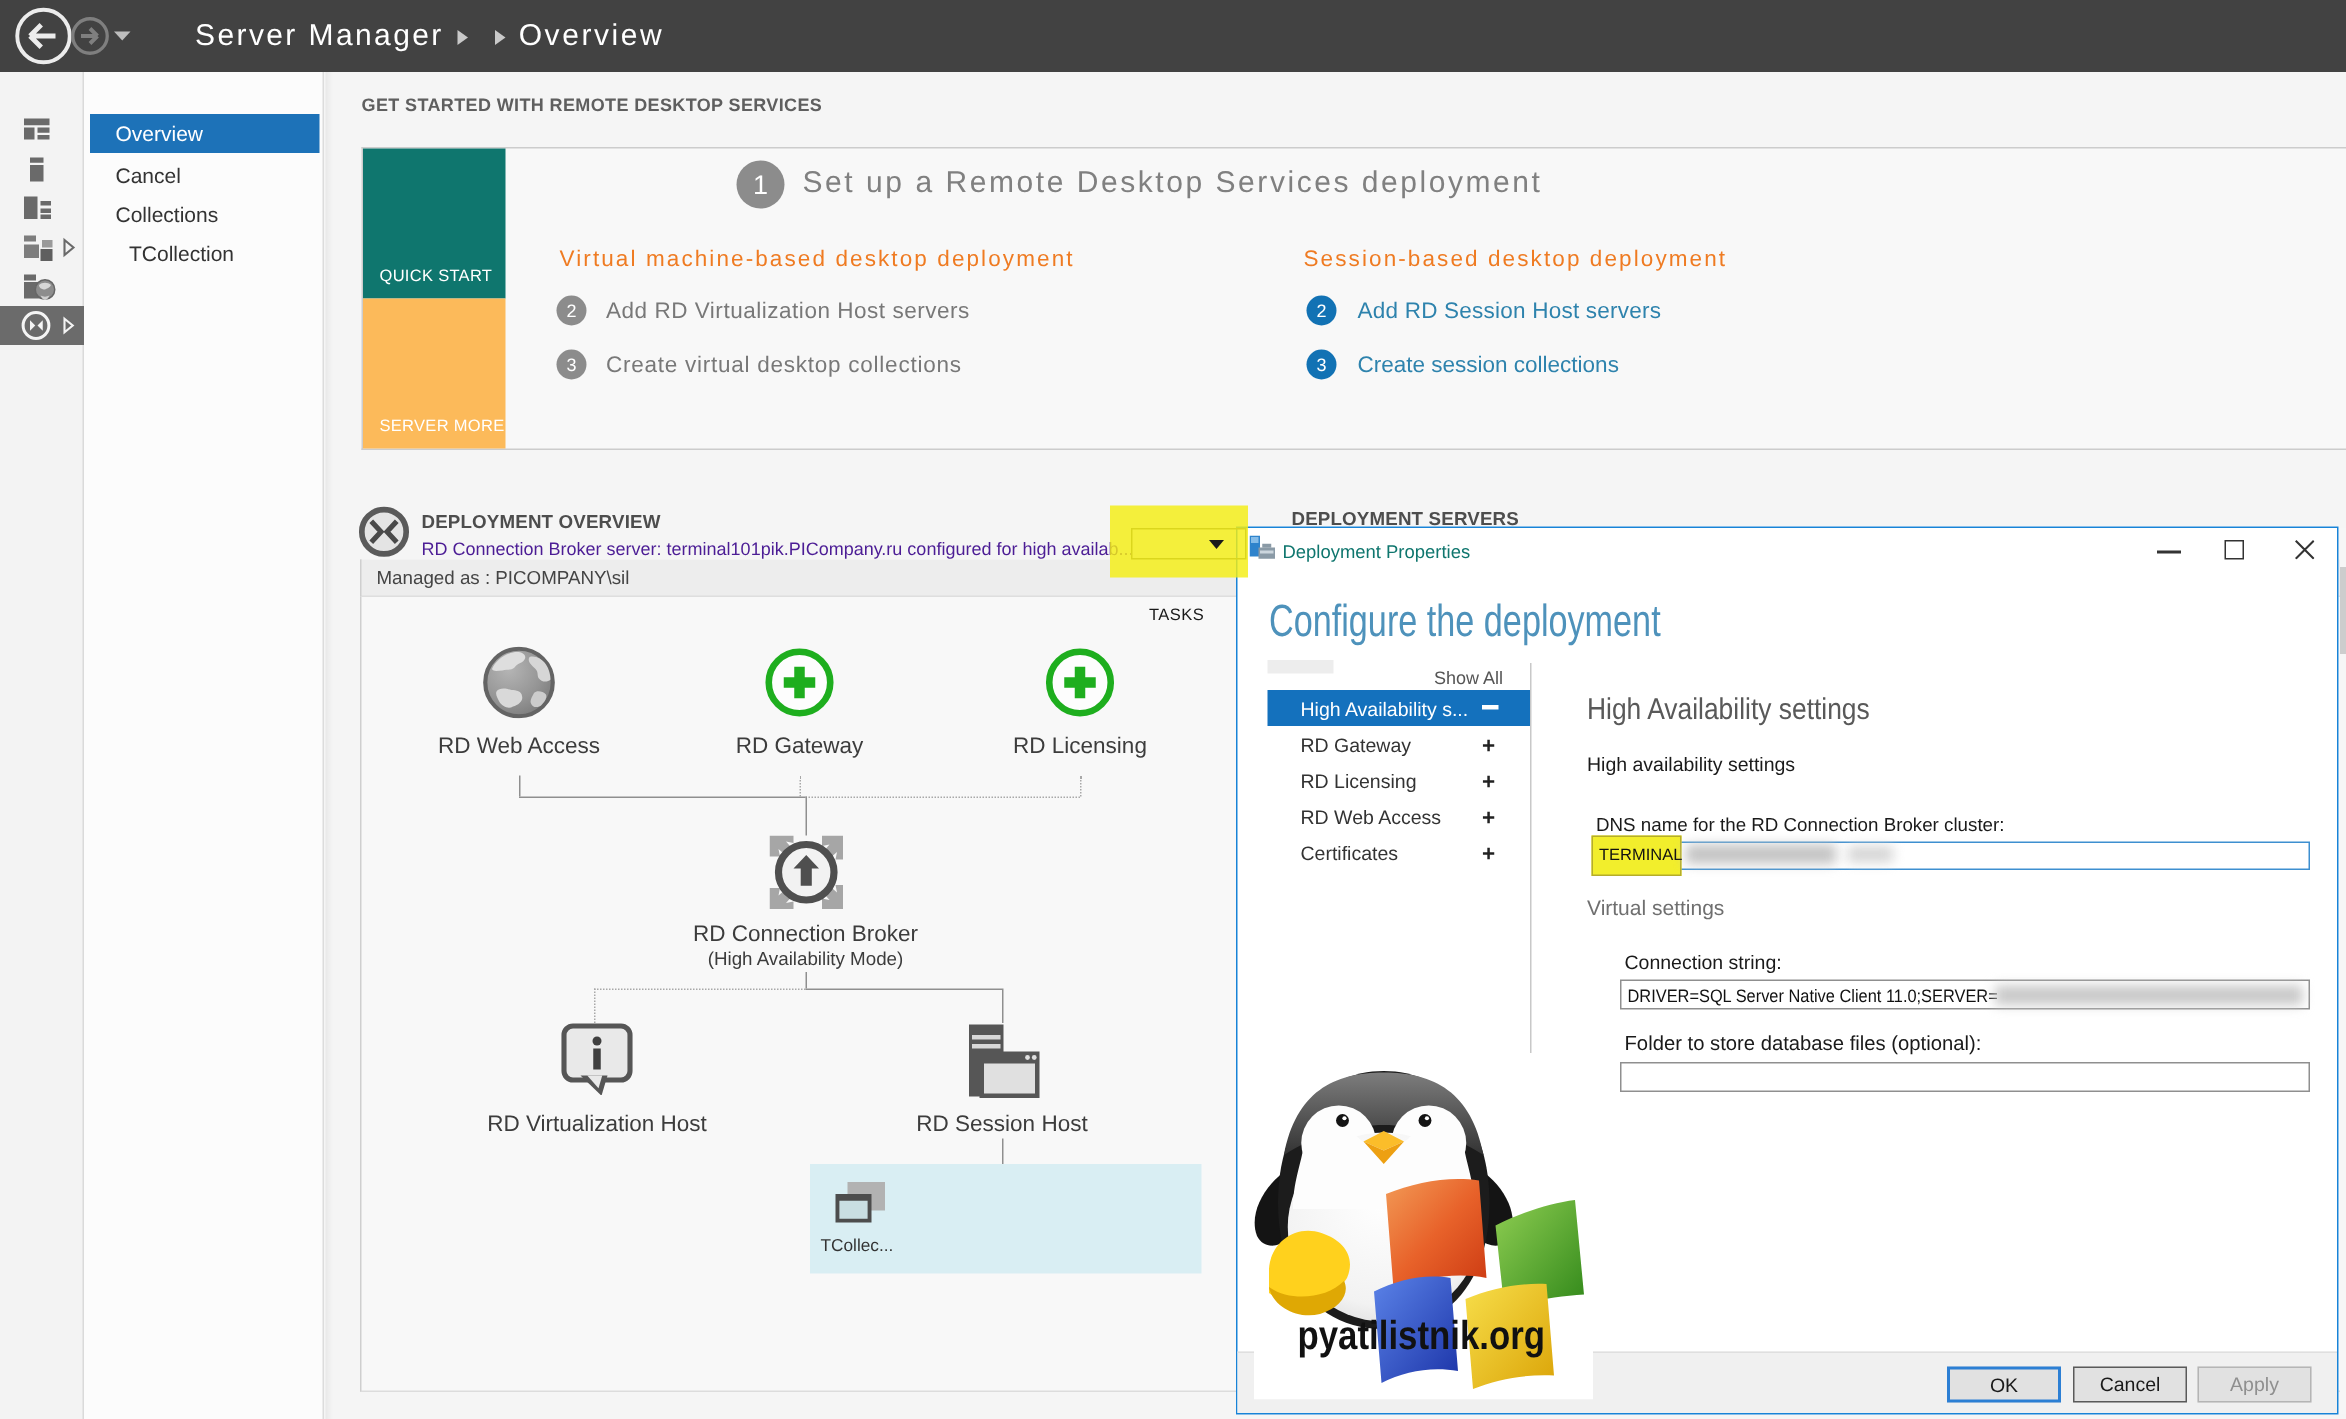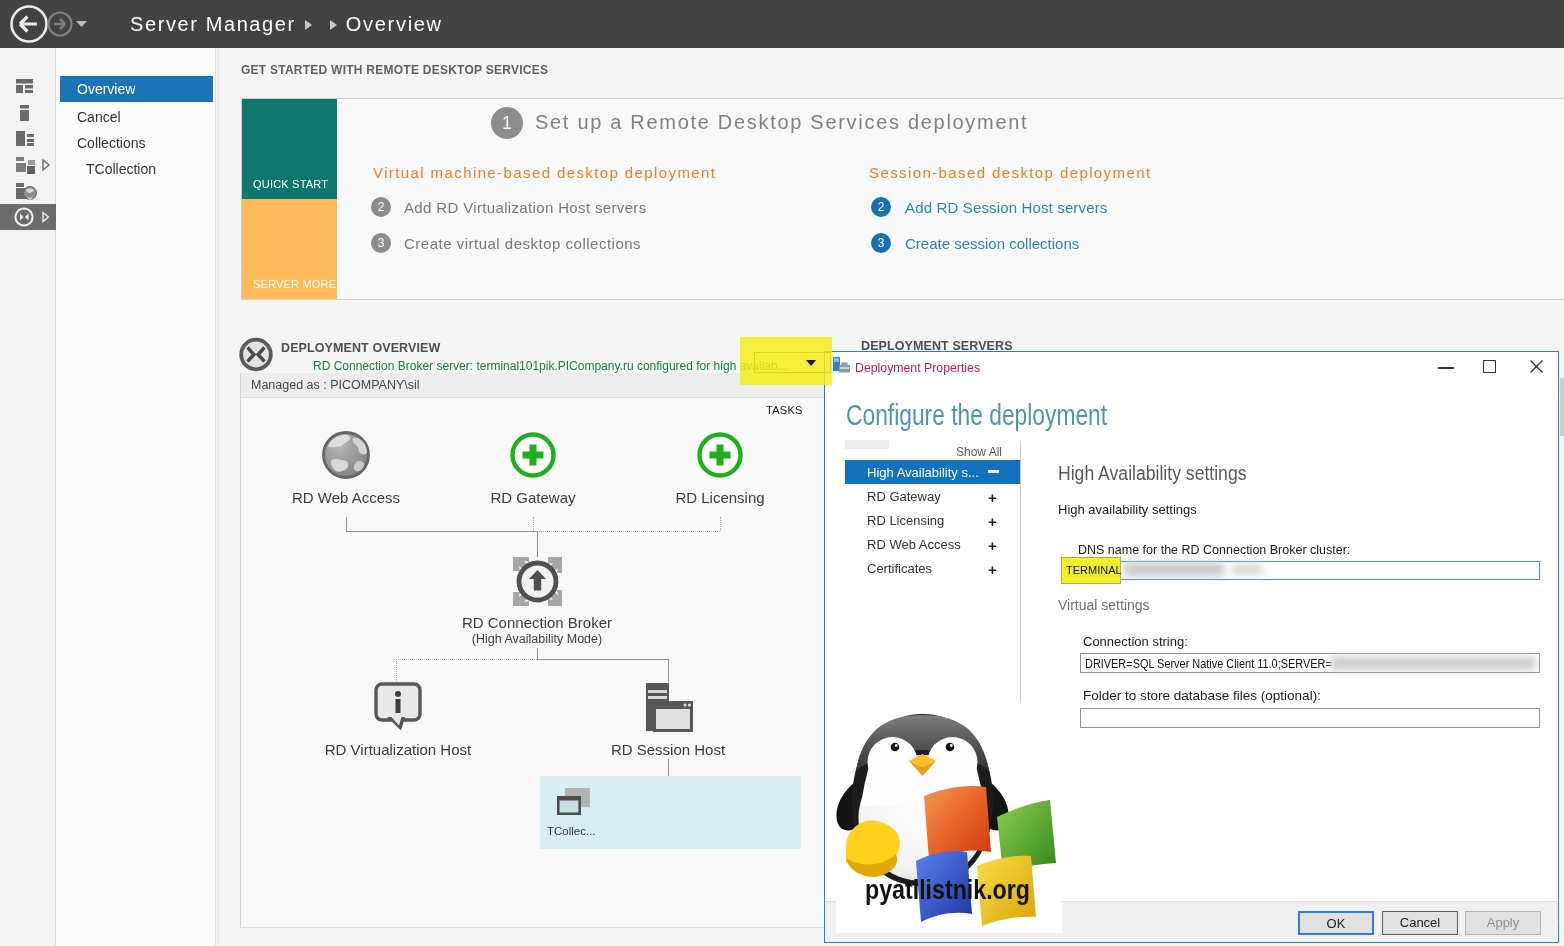--- a/index.html
+++ b/index.html
@@ -122,21 +122,21 @@
 <div class="abs" style="left:404px;top:199px;font-size:15px;letter-spacing:.35px;color:#787878;">Add RD Virtualization Host servers</div>
 <div class="abs numc gray" style="left:371px;top:233px;width:20px;height:20px;font-size:12px;line-height:20px;">3</div>
 <div class="abs" style="left:404px;top:235px;font-size:15px;letter-spacing:.5px;color:#787878;">Create virtual desktop collections</div>
 <div class="abs" style="left:869px;top:164px;font-size:15px;letter-spacing:1.4px;color:#ef7b22;">Session-based desktop deployment</div>
 <div class="abs numc blue" style="left:871px;top:197px;width:20px;height:20px;font-size:12px;line-height:20px;">2</div>
 <div class="abs" style="left:905px;top:199px;font-size:15px;letter-spacing:.15px;color:#2e83ad;">Add RD Session Host servers</div>
 <div class="abs numc blue" style="left:871px;top:233px;width:20px;height:20px;font-size:12px;line-height:20px;">3</div>
 <div class="abs" style="left:905px;top:235px;font-size:15px;color:#2e83ad;">Create session collections</div>
 
 <div class="abs" style="left:281px;top:341px;font-size:12.5px;font-weight:bold;color:#4d4d4d;letter-spacing:.1px;">DEPLOYMENT OVERVIEW</div>
-<div class="abs" style="left:281px;top:359px;font-size:12px;color:#15803d;margin-left:32px;">RD Connection Broker server: terminal101pik.PICompany.ru configured for high availab...</div>
+<div class="abs" style="left:281px;top:359px;font-size:12px;color:#4c1d95;">RD Connection Broker server: terminal101pik.PICompany.ru configured for high availab...</div>
 <div class="abs" style="left:861px;top:339px;font-size:12.5px;font-weight:bold;color:#4d4d4d;letter-spacing:.1px;">DEPLOYMENT SERVERS</div>
 
 <svg class="abs" style="left:239px;top:337px;" width="34" height="35" viewBox="0 0 34 35">
   <circle cx="17" cy="17.5" r="14.8" fill="#e4e4e4" stroke="#5a5a5a" stroke-width="3.8"></circle>
   <path d="M8.5 10.5l6.5 7-6.5 7" fill="none" stroke="#4a4a4a" stroke-width="3.4"></path>
   <path d="M25.5 10.5l-6.5 7 6.5 7" fill="none" stroke="#4a4a4a" stroke-width="3.4"></path>
 </svg>
 
 <div class="abs" id="dopanel"></div>
 <div class="abs" id="managedbar">
@@ -225,21 +225,21 @@
 
 <div class="abs" id="dialog"></div>
 
 <svg class="abs" style="left:833px;top:357px;" width="17" height="17" viewBox="0 0 17 17">
   <rect x="0" y="0" width="7" height="14" fill="#2e83cc"></rect>
   <rect x="1" y="1" width="5" height="4" fill="#85bce8"></rect>
   <rect x="6" y="8" width="11" height="7.5" fill="#8a9aa6"></rect>
   <rect x="8.5" y="5.5" width="6" height="2.6" fill="#8a9aa6"></rect>
   <rect x="7" y="10" width="9" height="2" fill="#ccd6dd"></rect>
 </svg>
-<div class="abs" style="left:855px;top:361px;font-size:12.3px;color:#be185d;">Deployment Properties</div>
+<div class="abs" style="left:855px;top:361px;font-size:12.3px;color:#0f766e;">Deployment Properties</div>
 <div class="abs" style="left:1438px;top:367px;width:16px;height:2px;background:#333;"></div>
 <div class="abs" style="left:1483px;top:360px;width:13px;height:13px;border:1.4px solid #333;"></div>
 <svg class="abs" style="left:1530px;top:360px;" width="13" height="13" viewBox="0 0 13 13">
     <path d="M.5 .5l12 12M12.5 .5L.5 12.5" stroke="#333" stroke-width="1.4"></path>
   </svg>
 
 <div class="abs" style="left:754px;top:352px;width:77px;height:21px;border:1px solid #6a6a50;"></div>
 <div class="abs" style="left:740px;top:337px;width:92px;height:48px;background:rgba(244,238,18,0.82);"></div>
 <div class="abs" style="left:766px;top:356px;font-size:11px;letter-spacing:.3px;color:#1a1a1a;margin-top:48px;">TASKS</div>
 <div class="abs" style="left:806px;top:360px;width:0;height:0;border-top:6px solid #1a1a1a;border-left:5px solid transparent;border-right:5px solid transparent;"></div>
@@ -256,21 +256,21 @@
 <div class="abs" style="left:867px;top:513px;font-size:13px;color:#333;">RD Licensing</div>
 <div class="abs" style="left:867px;top:537px;font-size:13px;color:#333;">RD Web Access</div>
 <div class="abs" style="left:867px;top:561px;font-size:13px;color:#333;">Certificates</div>
 <div class="abs" style="left:988px;top:489px;font-size:15px;font-weight:bold;color:#222;">+</div>
 <div class="abs" style="left:988px;top:513px;font-size:15px;font-weight:bold;color:#222;">+</div>
 <div class="abs" style="left:988px;top:537px;font-size:15px;font-weight:bold;color:#222;">+</div>
 <div class="abs" style="left:988px;top:561px;font-size:15px;font-weight:bold;color:#222;">+</div>
 
 <div class="abs" style="left:1058px;top:462px;font-size:20px;color:#595959;transform:scaleX(.88);transform-origin:left;">High Availability settings</div>
 <div class="abs" style="left:1058px;top:502px;font-size:13px;color:#1a1a1a;">High availability settings</div>
-<div class="abs" style="left:1064px;top:543px;font-size:12.5px;color:#1a1a1a;margin-left:14px;">DNS name for the RD Connection Broker cluster:</div>
+<div class="abs" style="left:1064px;top:543px;font-size:12.5px;color:#1a1a1a;">DNS name for the RD Connection Broker cluster:</div>
 <div class="abs inputbox" style="left:1062px;top:561px;width:478px;height:19px;border:1px solid #3d8fd0;"></div>
 <div class="abs" style="left:1061px;top:557px;width:60px;height:27px;background:#f2ee2c;border:1px solid #b5ad2a;"></div>
 <div class="abs" style="left:1066px;top:564px;font-size:11px;color:#111;">TERMINAL</div>
 <div class="abs" style="left:1124px;top:563px;width:100px;height:13px;background:#c4c4c4;filter:blur(4px);"></div>
 <div class="abs" style="left:1232px;top:564px;width:30px;height:11px;background:#d6d6d6;filter:blur(4px);"></div>
 <div class="abs" style="left:1058px;top:597px;font-size:14px;color:#6f6f6f;">Virtual settings</div>
 <div class="abs" style="left:1083px;top:634px;font-size:13px;color:#1a1a1a;">Connection string:</div>
 <div class="abs inputbox" style="left:1080px;top:653px;width:460px;height:20px;border:1px solid #8f8f8f;"></div>
 <div class="abs" style="left:1085px;top:657px;font-size:12px;color:#111;transform:scaleX(.91);transform-origin:left;">DRIVER=SQL Server Native Client 11.0;SERVER=</div>
 <div class="abs" style="left:1330px;top:657px;width:205px;height:13px;background:#c9c9c9;filter:blur(4px);"></div>

